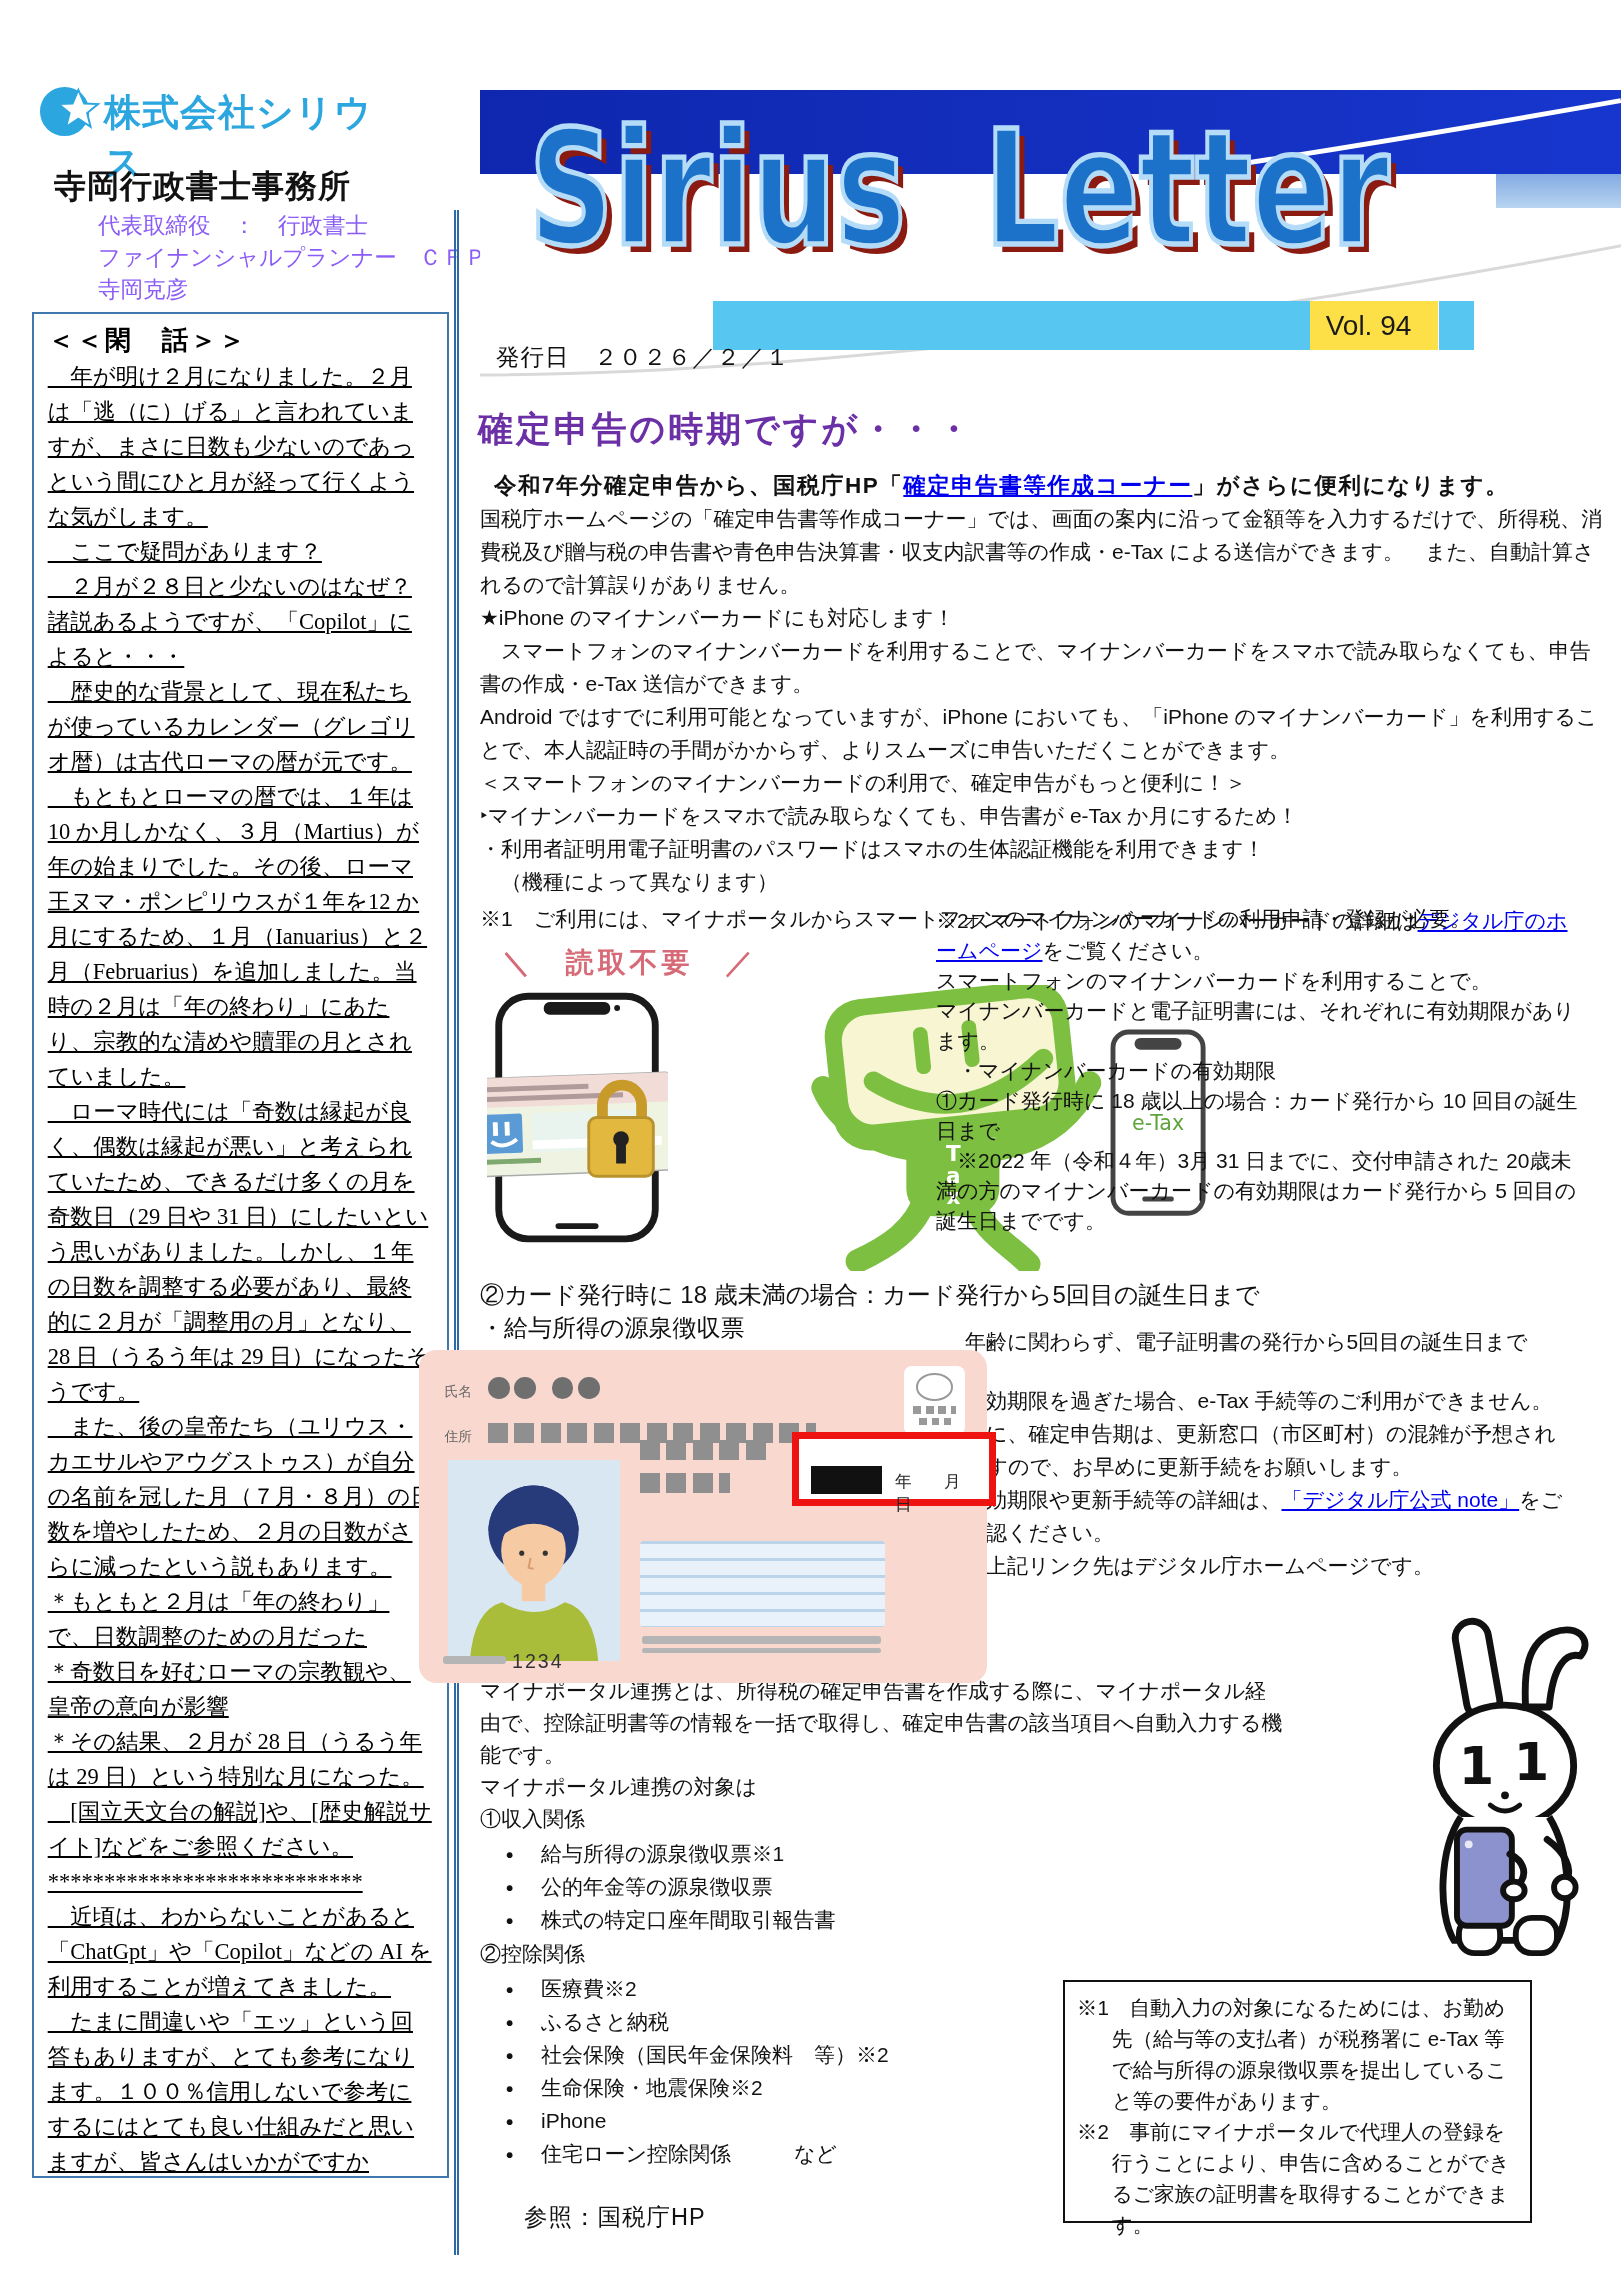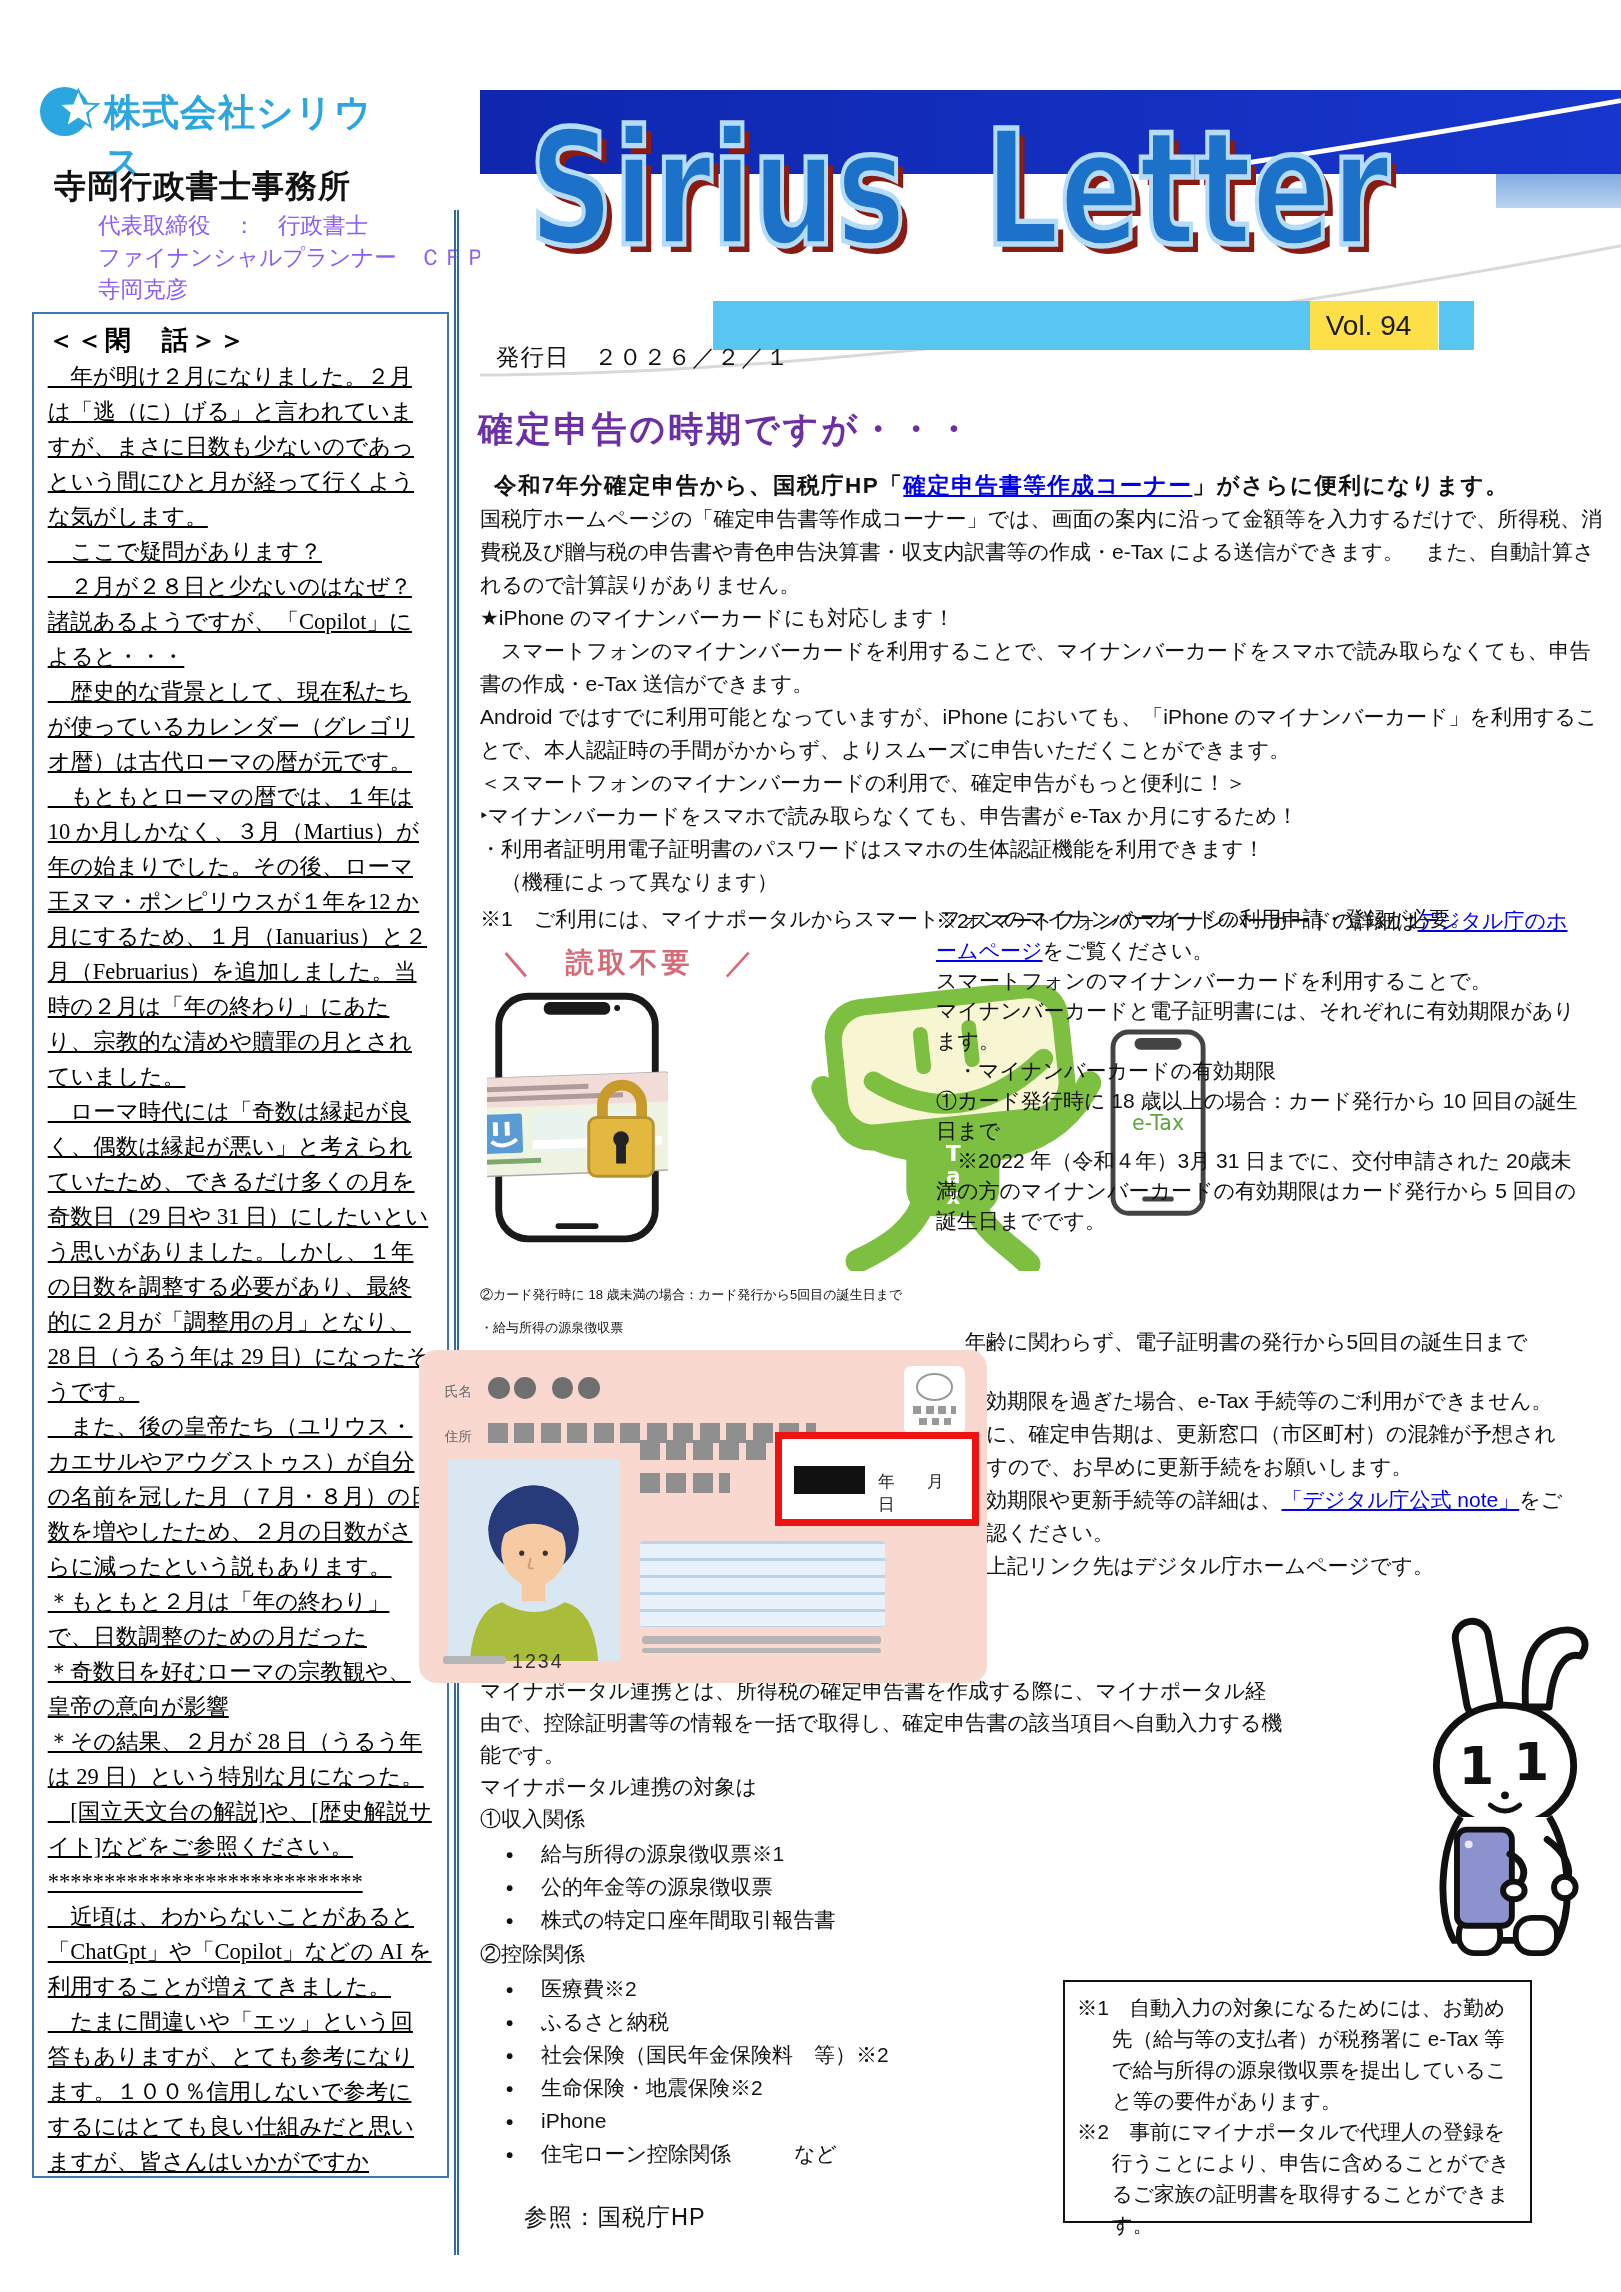--- a/index.html
+++ b/index.html
@@ -36,21 +36,21 @@
   
   .headline{left:478px;top:406px;font-size:35px;font-weight:bold;color:#6B2FA6;letter-spacing:2.9px;}
   .lead{left:494px;top:470px;font-size:22.5px;font-weight:bold;letter-spacing:1.5px;white-space:nowrap;}
   a.doclink{color:#0000EE;text-decoration:underline;cursor:pointer;}
   .body1{left:480px;top:502px;width:1127px;font-size:21px;line-height:33px;}
   .body1 p{margin:0;}
   .body1 .note1{margin-top:3.9px;}
   .noscan{left:502px;top:944px;font-size:28px;color:#D66A76;letter-spacing:3.9px;font-weight:bold;}
   .validity-a{left:936px;top:906px;width:647px;font-size:21px;line-height:30px;}
   .validity-a p{margin:0;}
-  .case2-block{left:480px;top:1278px;width:921px;font-size:13px;line-height:33px;}
+  .case2-block{left:480px;top:1278px;width:921px;font-size:24px;line-height:33px;}
   .case2-block p{margin:0;}
   .validity-b{left:965px;top:1325px;width:603px;font-size:21px;line-height:33px;}
   .validity-b p{margin:0;}
   .validity-b .gap{margin-bottom:25.5px;}
   .portal{left:480px;top:1643px;width:804px;font-size:21px;line-height:32px;}
   .portal p{margin:0;}
   .portal ul{margin:2px 0;padding:0;list-style:none;}
   .portal li{position:relative;padding-left:61px;line-height:33px;}
   .portal li:before{content:"●";position:absolute;left:25.5px;top:1px;font-size:13.7px;}
   .notes-box{left:1063px;top:1980px;width:469px;height:243px;border:2.9px solid #111;box-sizing:border-box;
@@ -62,21 +62,21 @@
   .card-illu{left:419px;top:1350px;width:568px;height:333px;background:#F9D8D0;border-radius:17.6px;z-index:1;}
   .card-label{position:absolute;font-size:13.7px;color:#666;}
   .dot{display:inline-block;width:21.6px;height:21.6px;border-radius:50%;background:#6f6f6f;margin-right:4.9px;}
   .dot.pairgap{margin-right:15.7px;}
   .sq-row{position:absolute;height:19.6px;background:repeating-linear-gradient(90deg,#8f8f8f 0 19.6px,rgba(0,0,0,0) 19.6px 26.5px);}
   .iconbox{position:absolute;left:485px;top:15.7px;width:61px;height:69px;background:#fff;border-radius:7.8px;}
   .iconbox .oval{width:33px;height:23.5px;border:2.5px solid #999;border-radius:50%;margin:7.8px auto 4.9px;}
   .iconbox .dots{height:7.8px;background:repeating-linear-gradient(90deg,#999 0 7.8px,rgba(0,0,0,0) 7.8px 12.7px);margin:0 auto 3.9px;}
   .sexsq{position:absolute;left:534px;top:97px;width:17.6px;height:17.6px;background:#8f8f8f;}
   .photo{position:absolute;left:29px;top:110px;width:172px;height:201px;background:#D9E7F3;overflow:hidden;}
-  .redbox{position:absolute;left:356px;top:82px;width:204px;height:94px;border:7.8px solid #EE1311;background:#fff;box-sizing:border-box;z-index:2;}
+  .redbox{position:absolute;left:373px;top:82px;width:204px;height:74px;border:7.8px solid #EE1311;background:#fff;box-sizing:border-box;z-index:2;}
   .redbox .blackbar{position:absolute;left:11.8px;top:27.4px;width:71px;height:27.4px;background:#111;}
   .redbox .datetext{position:absolute;left:96px;top:31px;font-size:16.7px;letter-spacing:7.8px;color:#222;}
   .bluepanel{position:absolute;left:221px;top:191px;width:245px;height:86px;border-radius:3.9px;
              background:repeating-linear-gradient(180deg,#BBD4EA 0 2.9px,#E9F2FA 2.9px 17px);}
   .graybar{position:absolute;height:7.8px;background:#b5b5b5;border-radius:2.9px;}
   .cardnum{position:absolute;left:93px;top:300px;font-size:19.6px;color:#333;letter-spacing:2px;}
 
   svg text{font-family:"DejaVu Sans",sans-serif;}
 </style>
 </head>

